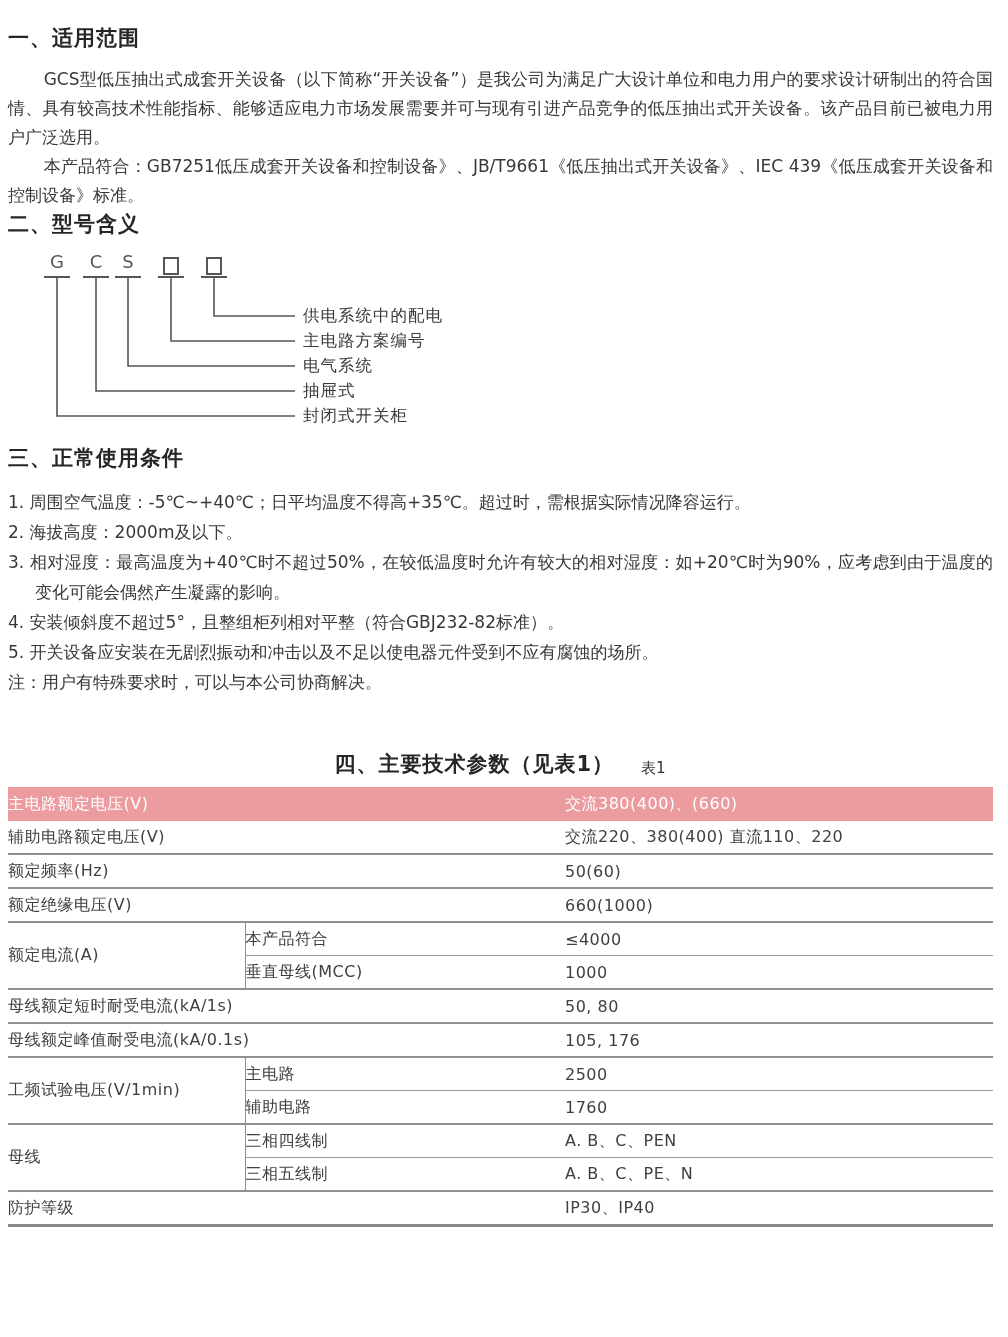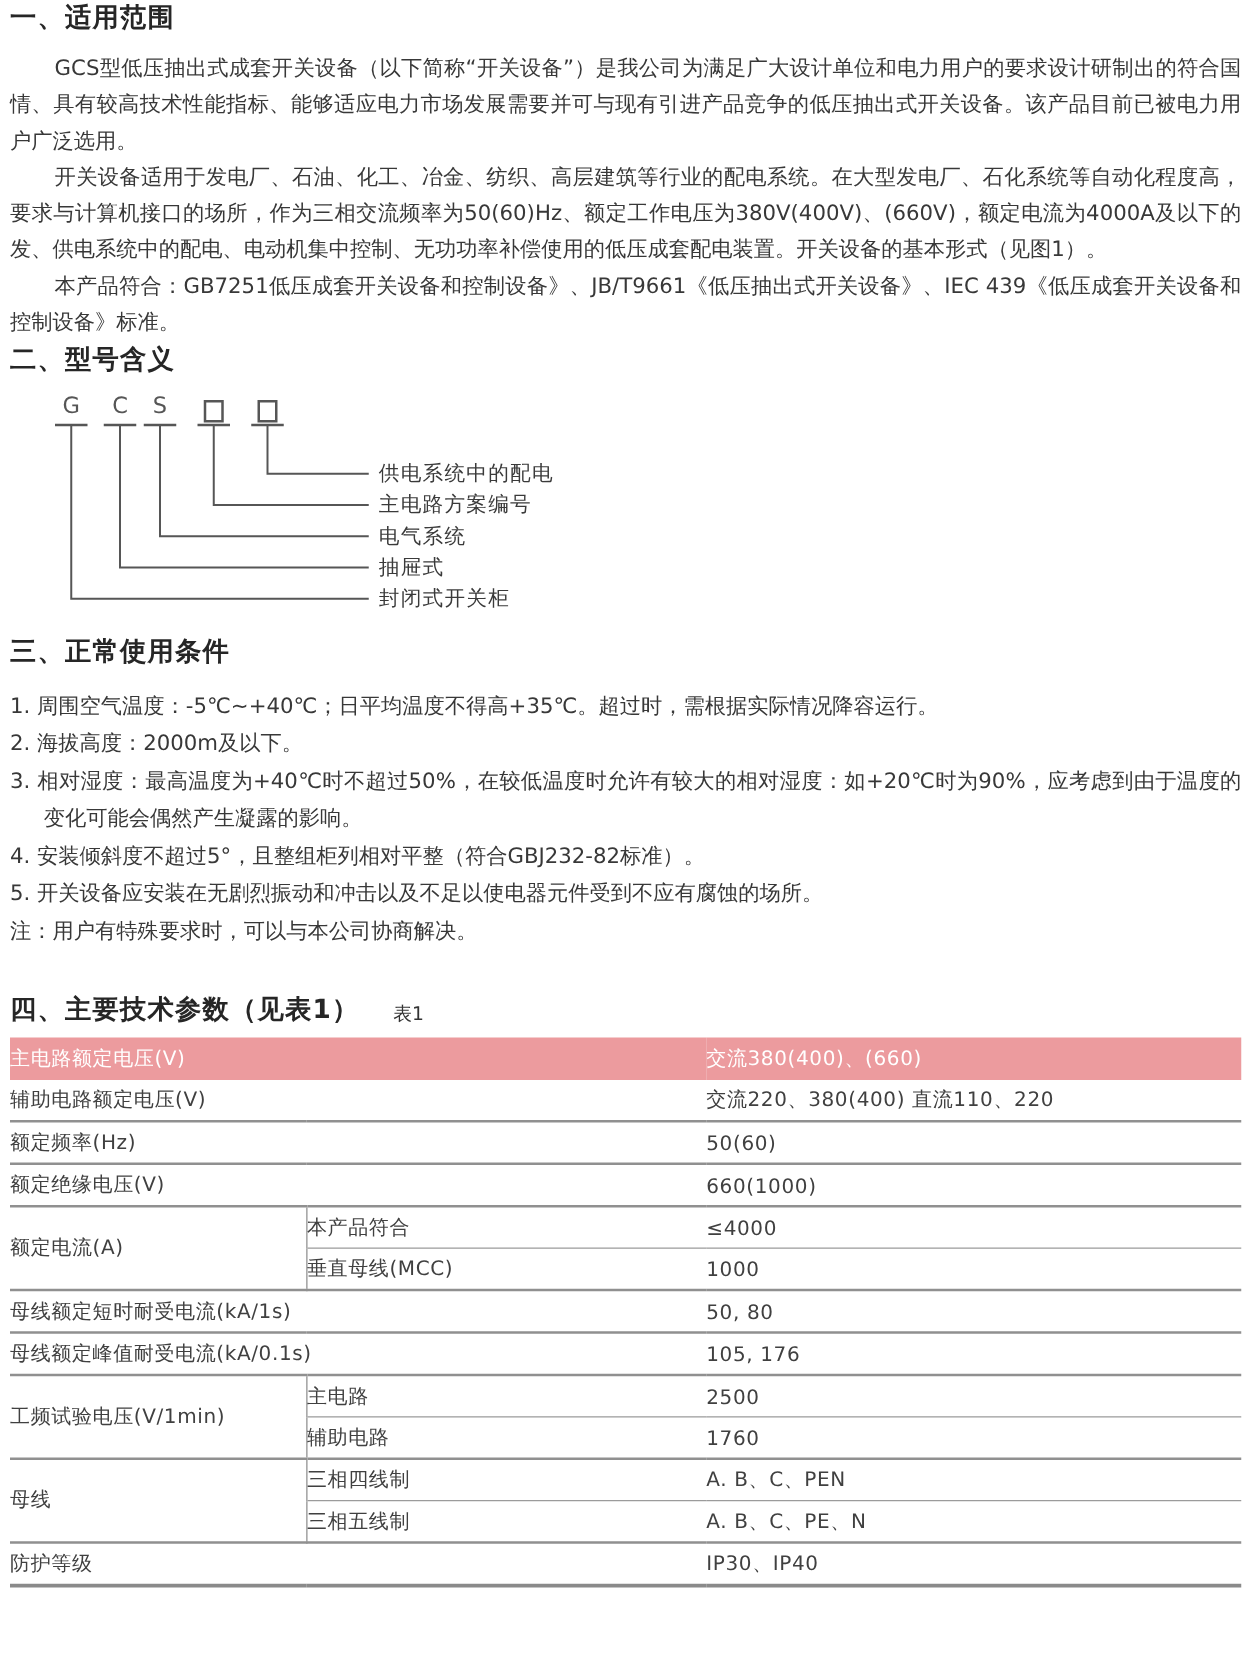--- a/index.html
+++ b/index.html
@@ -1,21 +1,21 @@
 <!DOCTYPE html>
 <html><head>
 <meta charset="utf-8">
 <style>
   html,body{margin:0;padding:0;background:#ffffff;}
   .page{
     position:relative;
     width:1008px;height:1337px;
     background:#ffffff;
     box-sizing:border-box;
-    padding:0 15px 0 8px;
+    padding:24px 15px 0 8px;
     font-family:"DejaVu Sans","Liberation Sans",sans-serif;
     color:#3a3a3a;
     overflow:hidden;
   }
   h2.sec{
     margin:0;
     font-size:21px;
     font-weight:bold;
     color:#262626;
     letter-spacing:1px;
@@ -71,23 +71,23 @@
   .cond-item{
     font-size:17px;
     line-height:30px;
     text-align:justify;
     padding-left:27px;
     text-indent:-27px;
     color:#383838;
   }
   
   .h4-row{
-    margin-top:33px;
+    margin-top:53px;
     display:flex;
-    justify-content:flex-start;
+    justify-content:center;
     align-items:flex-end;
     gap:27px;
   }
   .table-tag{
     font-size:15px;
     color:#333333;
     padding-right:1px;
   }
   table.params{
     border-collapse:collapse;
@@ -120,21 +120,20 @@
   tr.last td{border-bottom:3px solid #8a8a8a;}
 </style>
 </head>
 <body>
 
 <div class="page">
 
   <h2 class="sec">一、适用范围</h2>
   <div class="paras">
       <p>GCS型低压抽出式成套开关设备（以下简称“开关设备”）是我公司为满足广大设计单位和电力用户的要求设计研制出的符合国情、具有较高技术性能指标、能够适应电力市场发展需要并可与现有引进产品竞争的低压抽出式开关设备。该产品目前已被电力用户广泛选用。</p>
-      <p>开关设备适用于发电厂、石油、化工、冶金、纺织、高层建筑等行业的配电系统。在大型发电厂、石化系统等自动化程度高，要求与计算机接口的场所，作为三相交流频率为50(60)Hz、额定工作电压为380V(400V)、(660V)，额定电流为4000A及以下的发、供电系统中的配电、电动机集中控制、无功功率补偿使用的低压成套配电装置。开关设备的基本形式（见图1）。</p>
       <p>本产品符合：GB7251低压成套开关设备和控制设备》、JB/T9661《低压抽出式开关设备》、IEC 439《低压成套开关设备和控制设备》标准。</p>
     </div>
 
   <h2 class="sec h2-model">二、型号含义</h2>
 
   <div class="diagram">
     <svg width="620" height="196" viewBox="0 0 620 196">
       <g stroke="#565656" stroke-width="2" fill="none">
         <path d="M36,29 H62"></path>
         <path d="M75,29 H101"></path>

